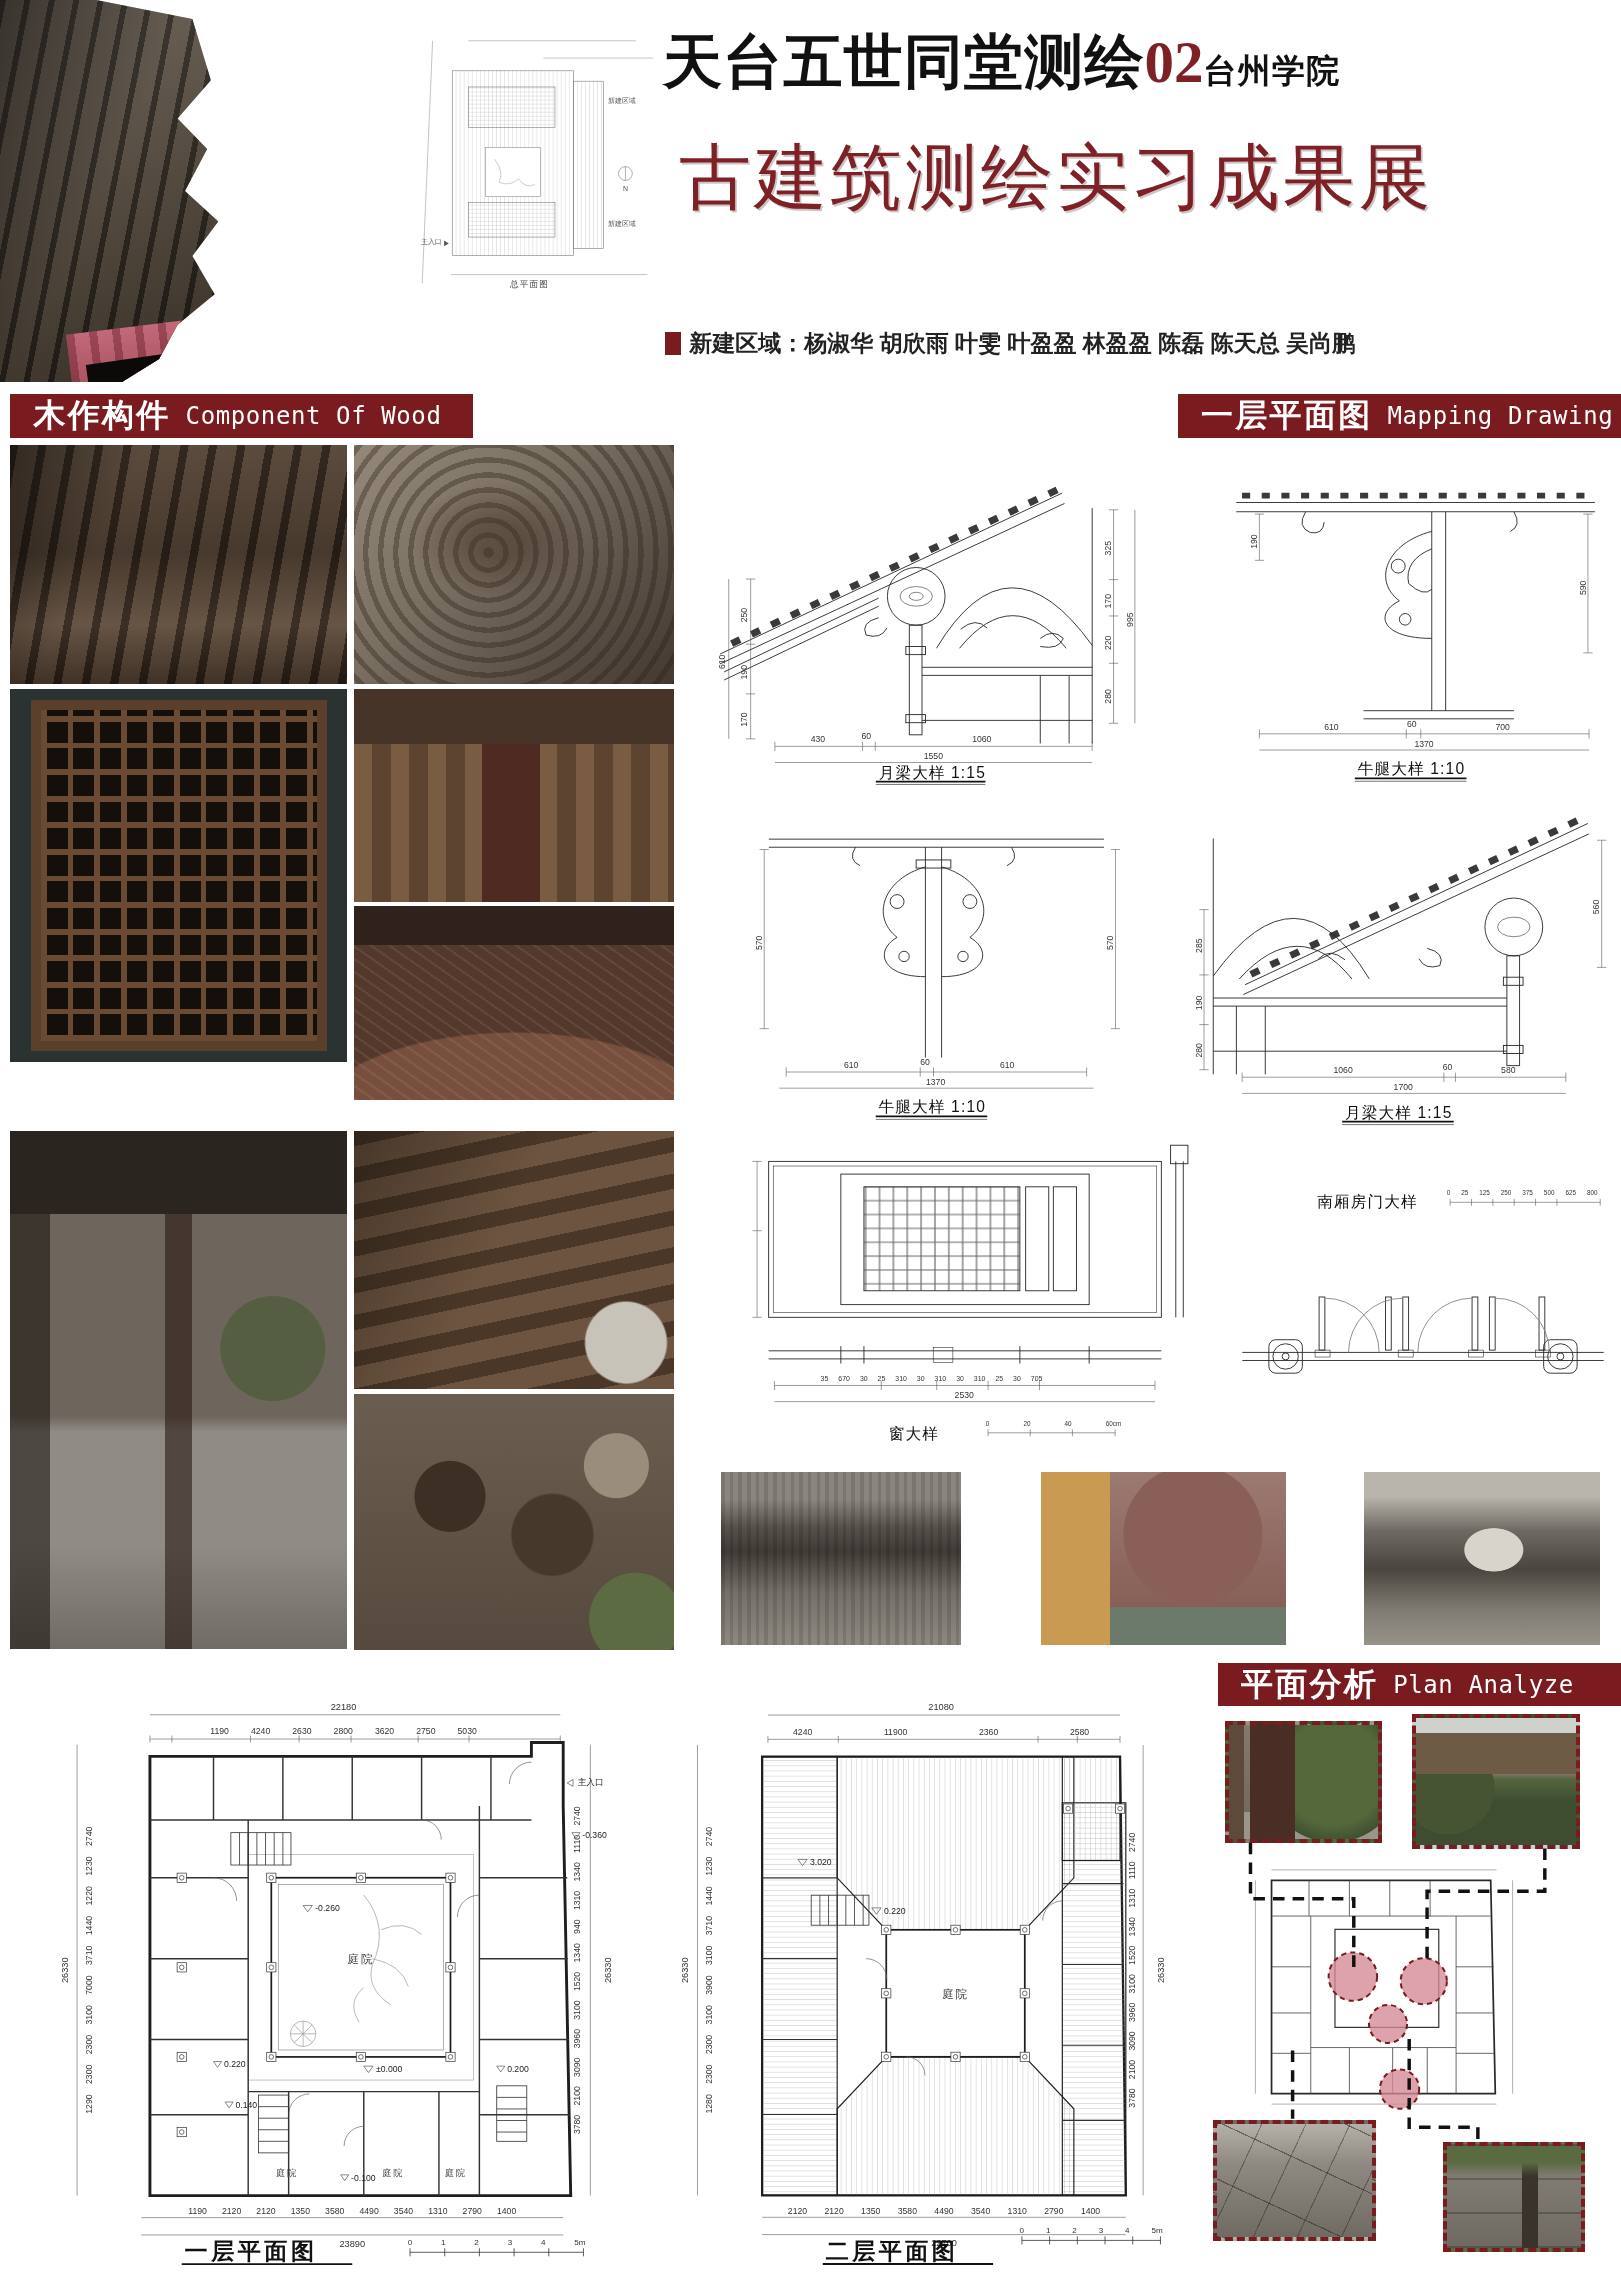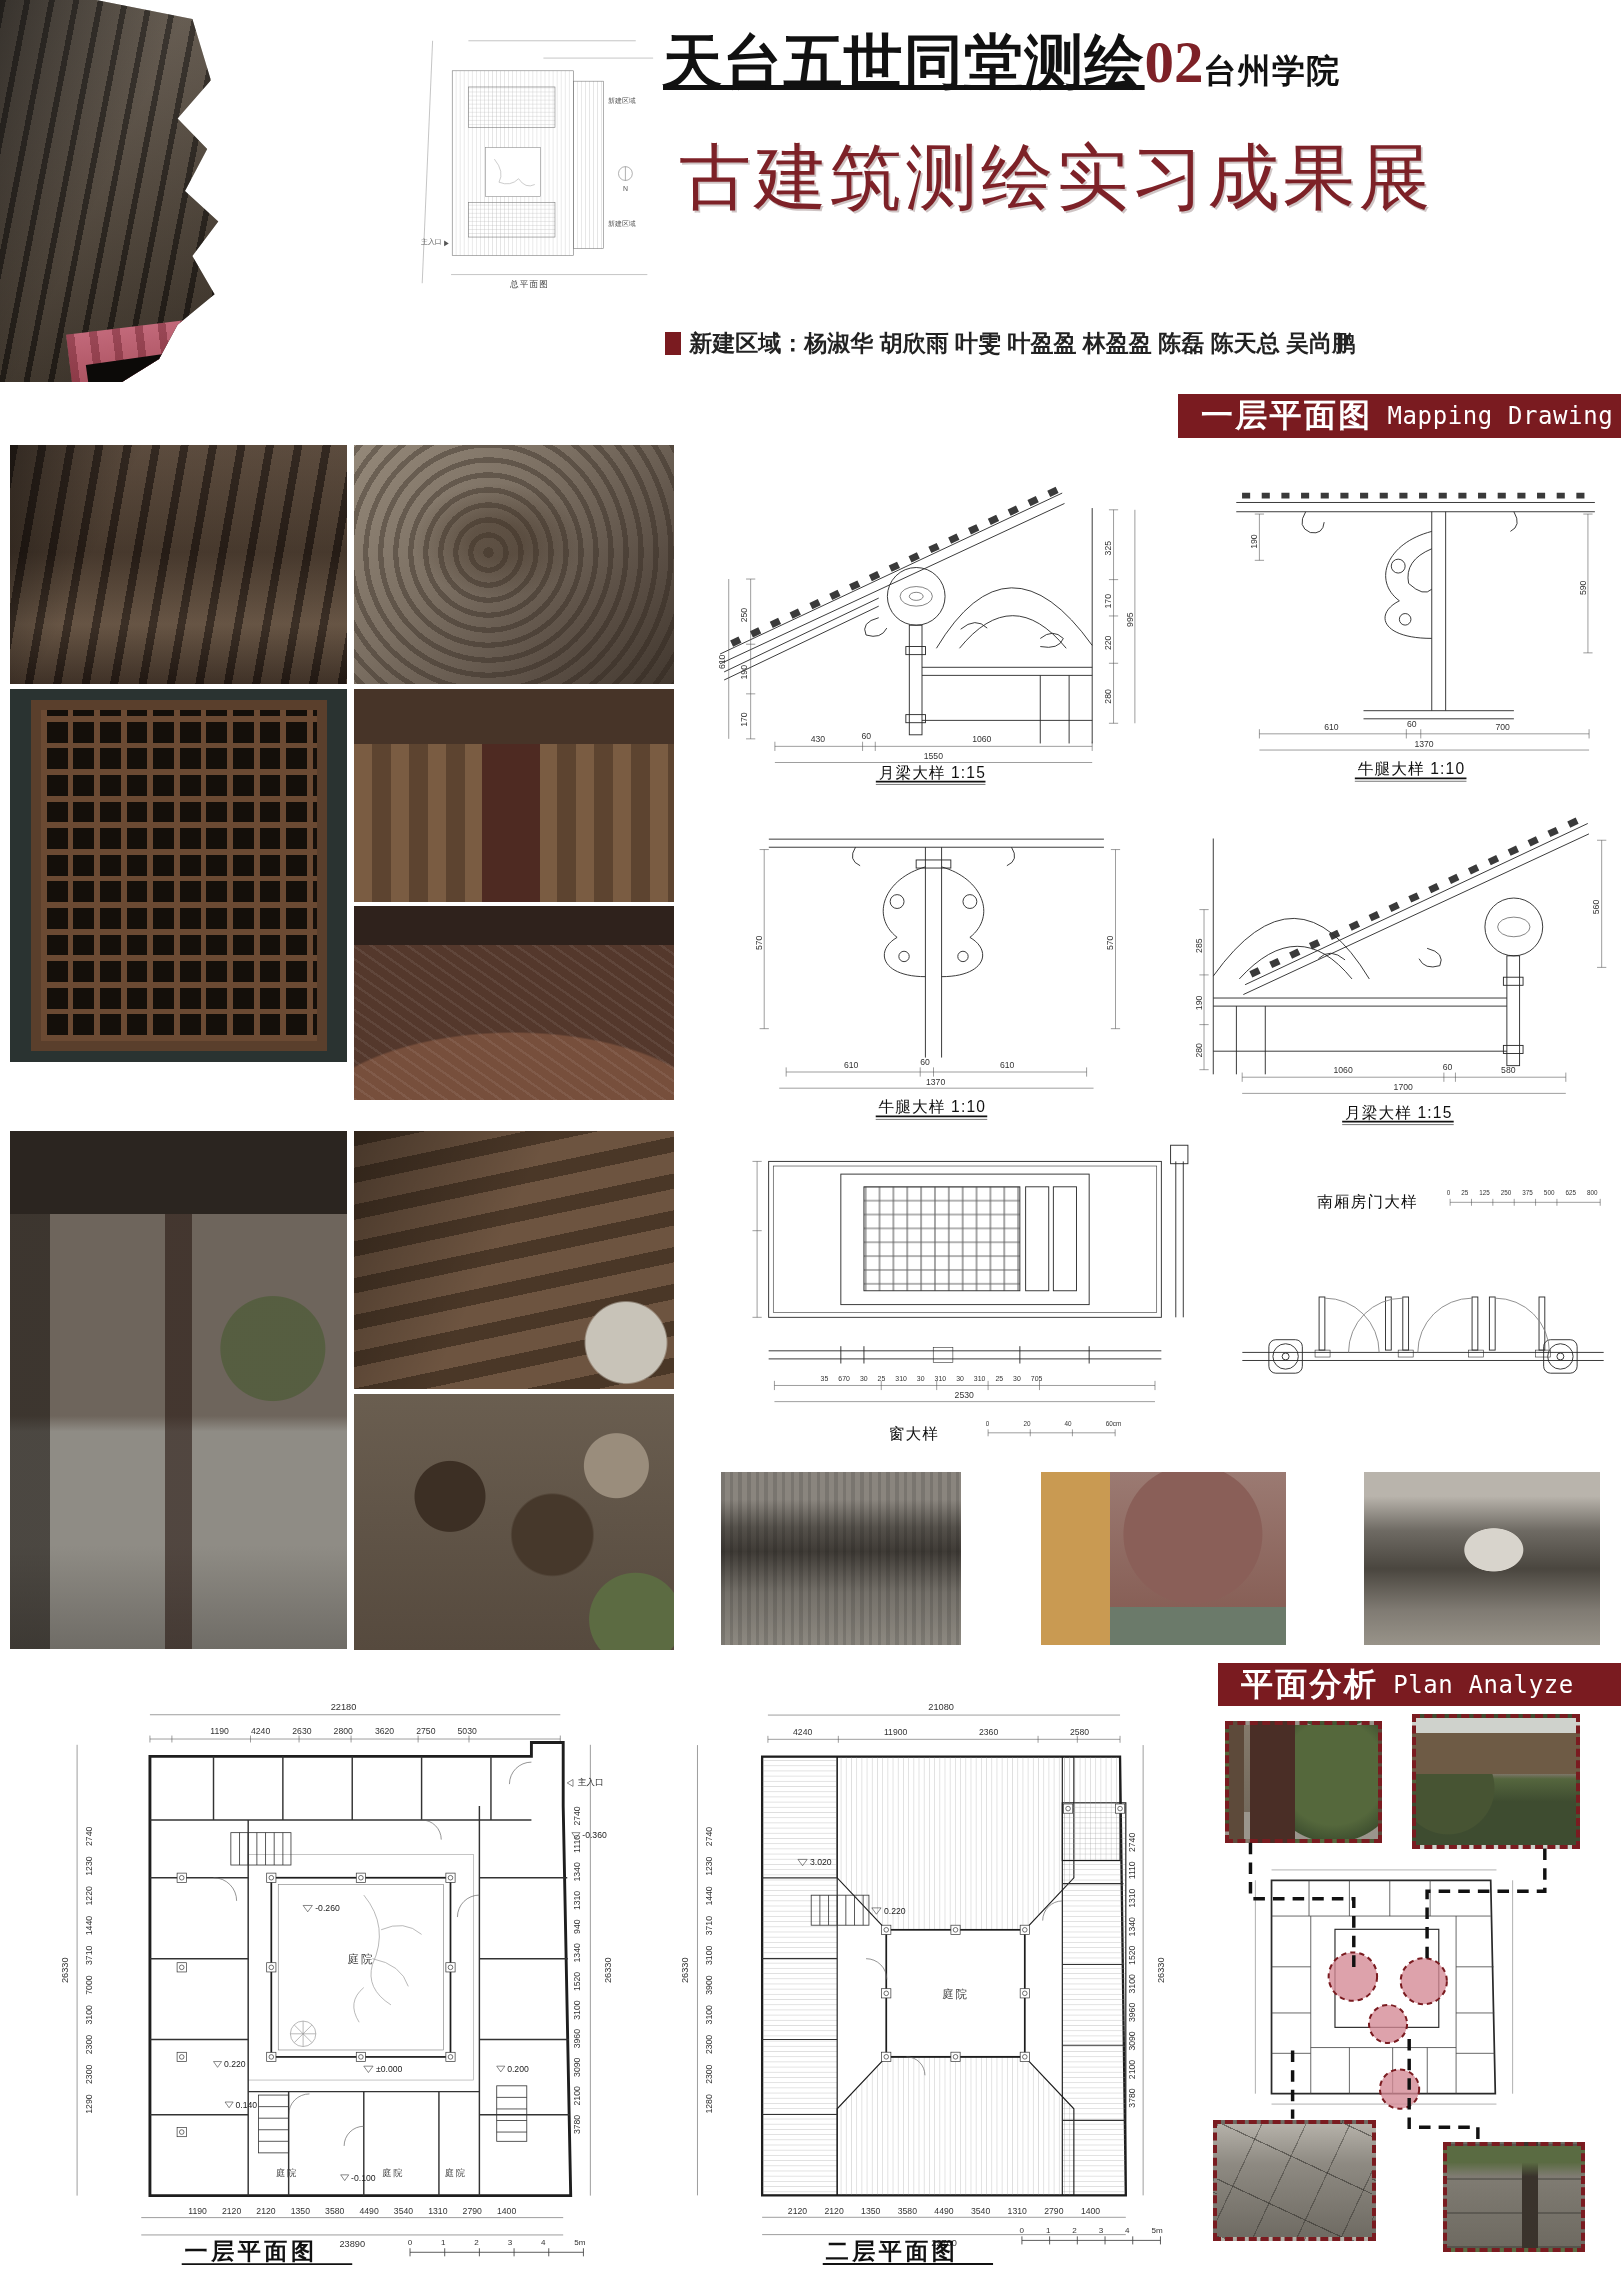--- a/index.html
+++ b/index.html
@@ -14,21 +14,21 @@
        repeating-linear-gradient(101deg, rgba(15,10,6,.45) 0 5.8px, rgba(120,100,80,.25) 5.8px 24px),
        linear-gradient(160deg,#6d675f 0%,#57514a 28%,#433d36 52%,#2f2a24 74%,#191612 100%);
      clip-path:polygon(0 0,26% 0,52% 5%,57% 21%,48% 31%,56% 39%,50% 50%,59% 58%,52% 67%,58% 77%,48% 85%,43% 94%,33% 100%,0 100%);}
   .hero-sign{left:69px;top:324px;width:173px;height:58px;background:
        repeating-linear-gradient(90deg, rgba(80,10,20,.35) 0 8px, transparent 8px 23px),
        linear-gradient(180deg,#c2697a,#a9505e);transform:rotate(-7deg);}
   .hero-door{left:87px;top:358px;width:98px;height:24px;background:#0c0a08;transform:rotate(-8deg);}
   .siteplan{left:399px;top:35px;width:260px;height:254px;}
   .title-block{left:663px;top:17.3px;width:959px;height:364px;}
   .t-row{position:absolute;left:0;top:5.8px;white-space:nowrap;}
-  .t-zh{font-size:59px;font-weight:bold;letter-spacing:1.2px;color:#111;text-decoration:underline;}
+  .t-zh{font-size:59px;font-weight:bold;letter-spacing:1.2px;color:#111;}
   .t-num{font-size:59px;font-weight:bold;color:var(--titlered);font-family:"Liberation Serif",serif;}
   .t-org{font-size:33px;font-weight:bold;color:#111;letter-spacing:1.2px;}
   .t-en{position:absolute;left:2.3px;top:86px;font-family:"DejaVu Sans Mono",monospace;
         font-size:18px;color:var(--gray);letter-spacing:2.3px;white-space:nowrap;}
   .t-main{position:absolute;left:16px;top:113px;font-size:72px;font-weight:normal;color:var(--titlered);
         letter-spacing:3.5px;white-space:nowrap;text-shadow:1.7px 1.7px 0 rgba(60,20,20,.25);}
   .t-main-en{position:absolute;left:2.3px;top:230px;font-family:"DejaVu Sans Mono",monospace;
         font-size:18px;color:#8f8f8f;letter-spacing:1.2px;white-space:nowrap;}
   .info-row{position:absolute;left:2.3px;font-size:23px;font-weight:bold;color:#222;white-space:nowrap;}
   .info-row .sq{display:inline-block;width:16px;height:23px;background:var(--accent);
@@ -149,20 +149,24 @@
   <div class="abs title-block">
     <div class="t-row">
       <span class="t-zh">天台五世同堂测绘</span><span class="t-num">02</span><span class="t-org">台州学院</span>
     </div>
     <div class="t-main">古建筑测绘实习成果展</div>
     <div class="info-row" style="top:311px">
       <span class="sq"></span><span>新建区域：杨淑华 胡欣雨 叶雯 叶盈盈 林盈盈 陈磊 陈天总 吴尚鹏</span>
     </div>
   </div>
 
+  <div class="abs banner" style="left:10.4px;top:394px;width:440px;height:44px">
+    <span class="zh">木作构件</span>
+    <span class="en">Component Of Wood</span>
+  </div>
   <div class="abs banner" style="left:1178px;top:394px;width:434px;height:44px">
     <span class="zh">一层平面图</span>
     <span class="en">Mapping Drawing</span>
   </div>
 
   <div class="photo p1" style="left:10.4px;top:445px;width:337px;height:239px"></div>
   <div class="photo p2" style="left:354px;top:445px;width:320px;height:239px"></div>
   <div class="photo p3" style="left:10.4px;top:689px;width:337px;height:373px">
       <div class="frame"></div>
     </div>

